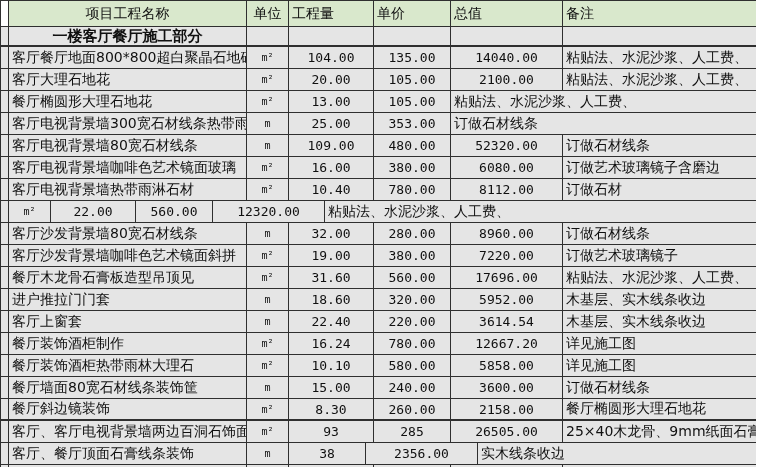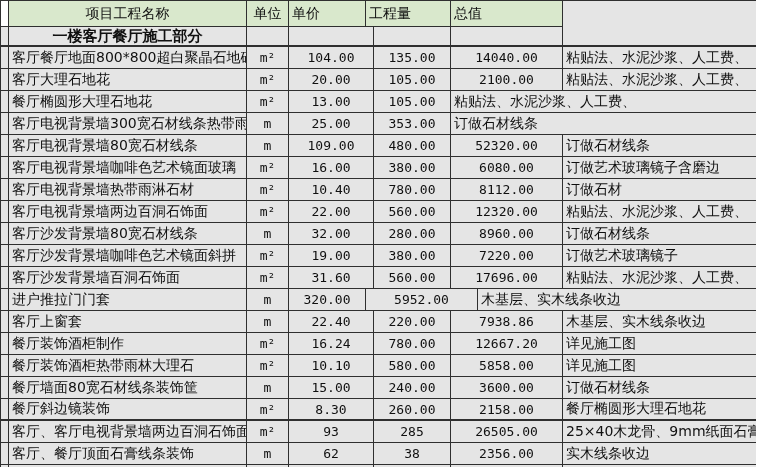--- a/index.html
+++ b/index.html
@@ -33,37 +33,38 @@
   .header-row .td{height:26px;background:var(--header-bg,#d9e8cc);font-size:14px;}
   .header-row .c0{background:#fff;}
   .header-row .c1{justify-content:center;}
   .header-row .c2{justify-content:center;text-align:right;}
   .header-row .c3,.header-row .c4,.header-row .c5,.header-row .c6{padding-left:3px;}
   .section-row .td{height:20px;border-bottom-width:2px;}
   .section-row .c1{justify-content:center;font-weight:bold;font-size:15px;}
   .data-row .td{height:22px;}
   .data-row.thick .td{border-bottom-width:2px;}
   .name{padding-left:3px;font-size:14px;}
-  .unit{justify-content:center;font-size:13px;font-family:"DejaVu Sans Mono","Liberation Mono",monospace;text-align:right;}
+  .unit{justify-content:center;font-size:10px;font-family:"DejaVu Sans Mono","Liberation Mono",monospace;text-align:right;}
   .num{justify-content:center;font-size:13px;font-family:"DejaVu Sans Mono","Liberation Mono",monospace;}
   .note{padding-left:3px;font-size:14px;}
   .partial-row .td{height:2px;border-bottom:none;}
 </style>
 </head>
 <body>
 
 <div class="sheet">
 
   <div class="tr header-row">
     <div class="td c0"></div>
     <div class="td c1">项目工程名称</div>
     <div class="td c2">单位</div>
+    <div class="td c3">工程量</div>
     <div class="td c4">单价</div>
-    <div class="td c3">工程量</div>
     <div class="td c5">总值</div>
+    <div class="td c6">备注</div>
   </div>
 
   <div class="tr section-row">
     <div class="td c0"></div>
     <div class="td c1">一楼客厅餐厅施工部分</div>
     <div class="td c2"></div>
     <div class="td c3"></div>
     <div class="td c4"></div>
     <div class="td c5"></div>
     <div class="td c6"></div>
@@ -126,21 +127,20 @@
     <div class="td c0"></div>
     <div class="td c1 name">客厅电视背景墙热带雨淋石材</div>
     <div class="td c2 unit">m²</div>
     <div class="td c3 num">10.40</div>
     <div class="td c4 num">780.00</div>
     <div class="td c5 num">8112.00</div>
     <div class="td c6 note">订做石材</div>
   </div>
       <div class="tr data-row">
     <div class="td c0"></div>
-    <div class="td c1 name">客厅电视背景墙两边百洞石饰面</div>
     <div class="td c2 unit">m²</div>
     <div class="td c3 num">22.00</div>
     <div class="td c4 num">560.00</div>
     <div class="td c5 num">12320.00</div>
     <div class="td c6 note">粘贴法、水泥沙浆、人工费、</div>
   </div>
       <div class="tr data-row">
     <div class="td c0"></div>
     <div class="td c1 name">客厅沙发背景墙80宽石材线条</div>
     <div class="td c2 unit">m</div>
@@ -153,42 +153,43 @@
     <div class="td c0"></div>
     <div class="td c1 name">客厅沙发背景墙咖啡色艺术镜面斜拼</div>
     <div class="td c2 unit">m²</div>
     <div class="td c3 num">19.00</div>
     <div class="td c4 num">380.00</div>
     <div class="td c5 num">7220.00</div>
     <div class="td c6 note">订做艺术玻璃镜子</div>
   </div>
       <div class="tr data-row">
     <div class="td c0"></div>
-    <div class="td c1 name">客厅沙发背景墙百洞石饰面</div>
+    <div class="td c1 name">餐厅木龙骨石膏板造型吊顶见</div>
     <div class="td c2 unit">m²</div>
     <div class="td c3 num">31.60</div>
     <div class="td c4 num">560.00</div>
     <div class="td c5 num">17696.00</div>
     <div class="td c6 note">粘贴法、水泥沙浆、人工费、</div>
   </div>
       <div class="tr data-row">
     <div class="td c0"></div>
     <div class="td c1 name">进户推拉门门套</div>
     <div class="td c2 unit">m</div>
+    <div class="td c3 num">18.60</div>
     <div class="td c4 num">320.00</div>
     <div class="td c5 num">5952.00</div>
     <div class="td c6 note">木基层、实木线条收边</div>
   </div>
       <div class="tr data-row">
     <div class="td c0"></div>
     <div class="td c1 name">客厅上窗套</div>
     <div class="td c2 unit">m</div>
     <div class="td c3 num">22.40</div>
     <div class="td c4 num">220.00</div>
-    <div class="td c5 num">7938.86</div>
+    <div class="td c5 num">3614.54</div>
     <div class="td c6 note">木基层、实木线条收边</div>
   </div>
       <div class="tr data-row">
     <div class="td c0"></div>
     <div class="td c1 name">餐厅装饰酒柜制作</div>
     <div class="td c2 unit">m²</div>
     <div class="td c3 num">16.24</div>
     <div class="td c4 num">780.00</div>
     <div class="td c5 num">12667.20</div>
     <div class="td c6 note">详见施工图</div>
@@ -226,21 +227,20 @@
     <div class="td c2 unit">m²</div>
     <div class="td c3 num">93</div>
     <div class="td c4 num">285</div>
     <div class="td c5 num">26505.00</div>
     <div class="td c6 note">25×40木龙骨、9mm纸面石膏板</div>
   </div>
       <div class="tr data-row">
     <div class="td c0"></div>
     <div class="td c1 name">客厅、餐厅顶面石膏线条装饰</div>
     <div class="td c2 unit">m</div>
-    <div class="td c3 num">62</div>
     <div class="td c4 num">38</div>
     <div class="td c5 num">2356.00</div>
     <div class="td c6 note">实木线条收边</div>
   </div>
     </div>
 
   <div class="tr partial-row">
     <div class="td c0"></div>
     <div class="td c1"></div>
     <div class="td c2"></div>

